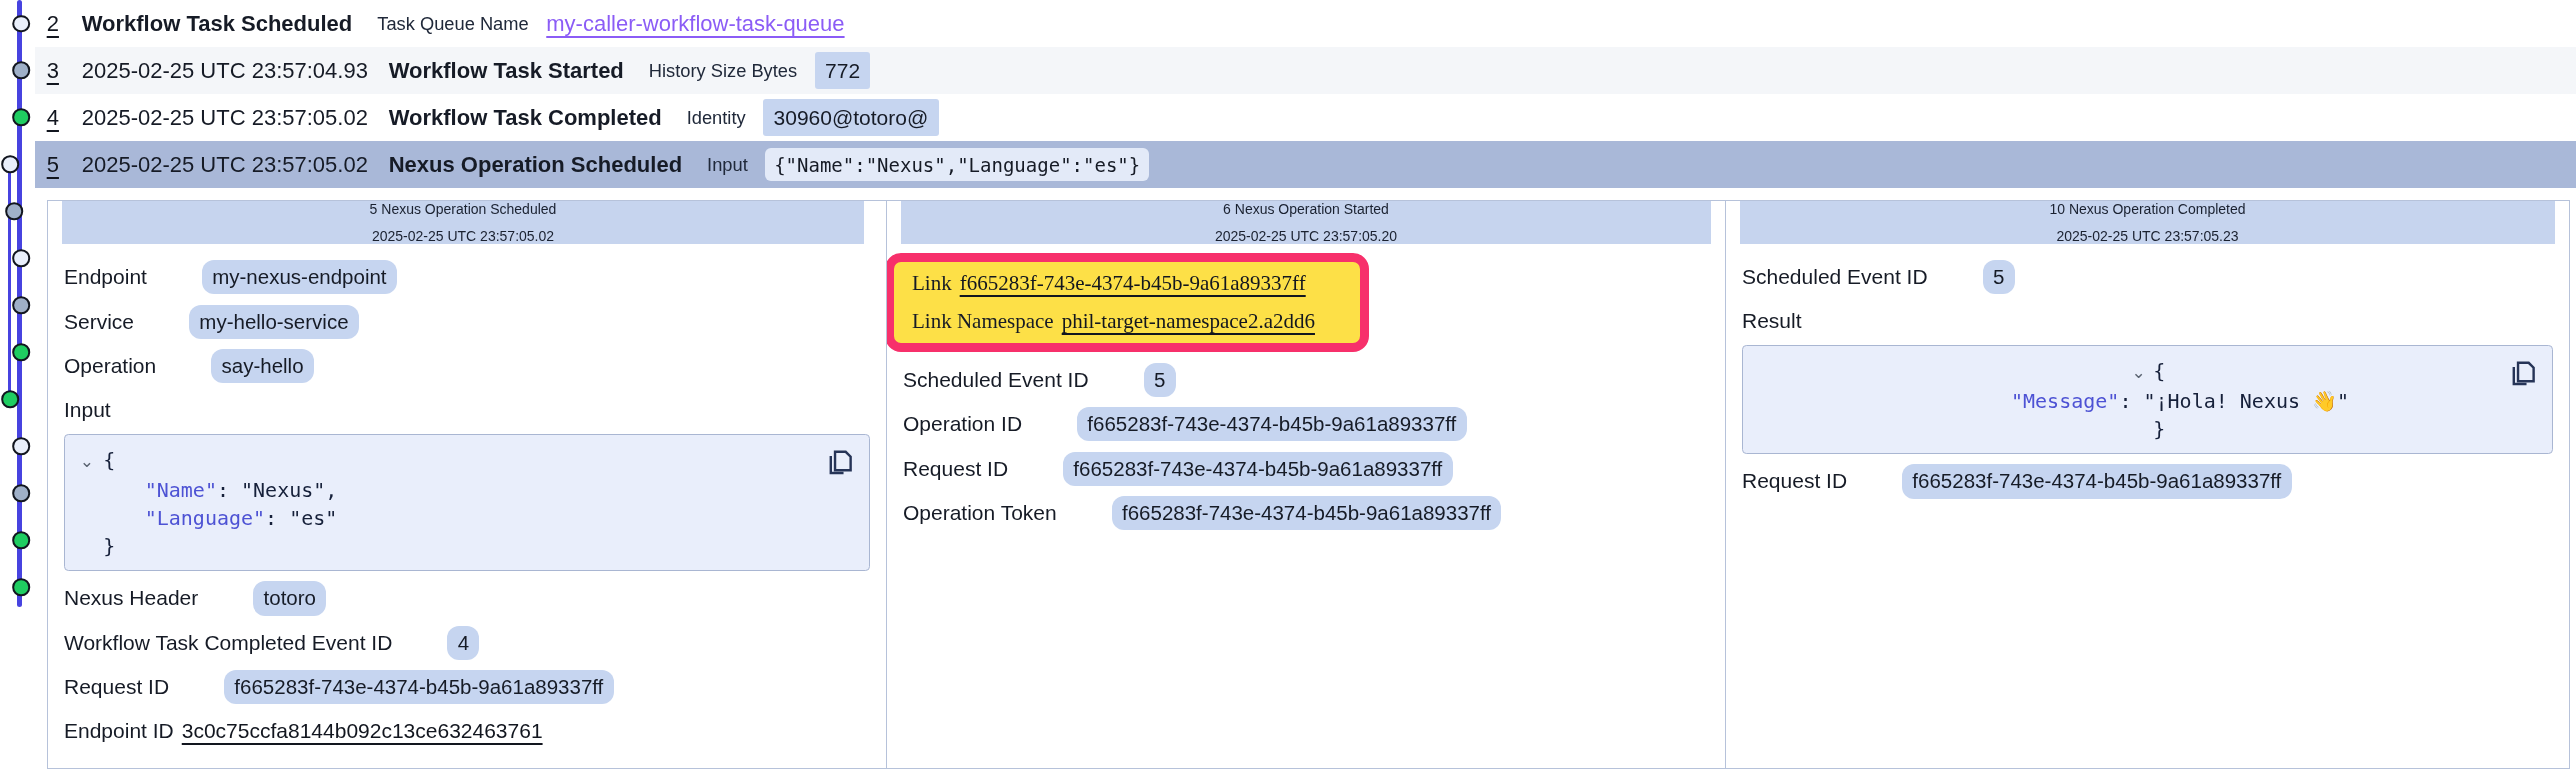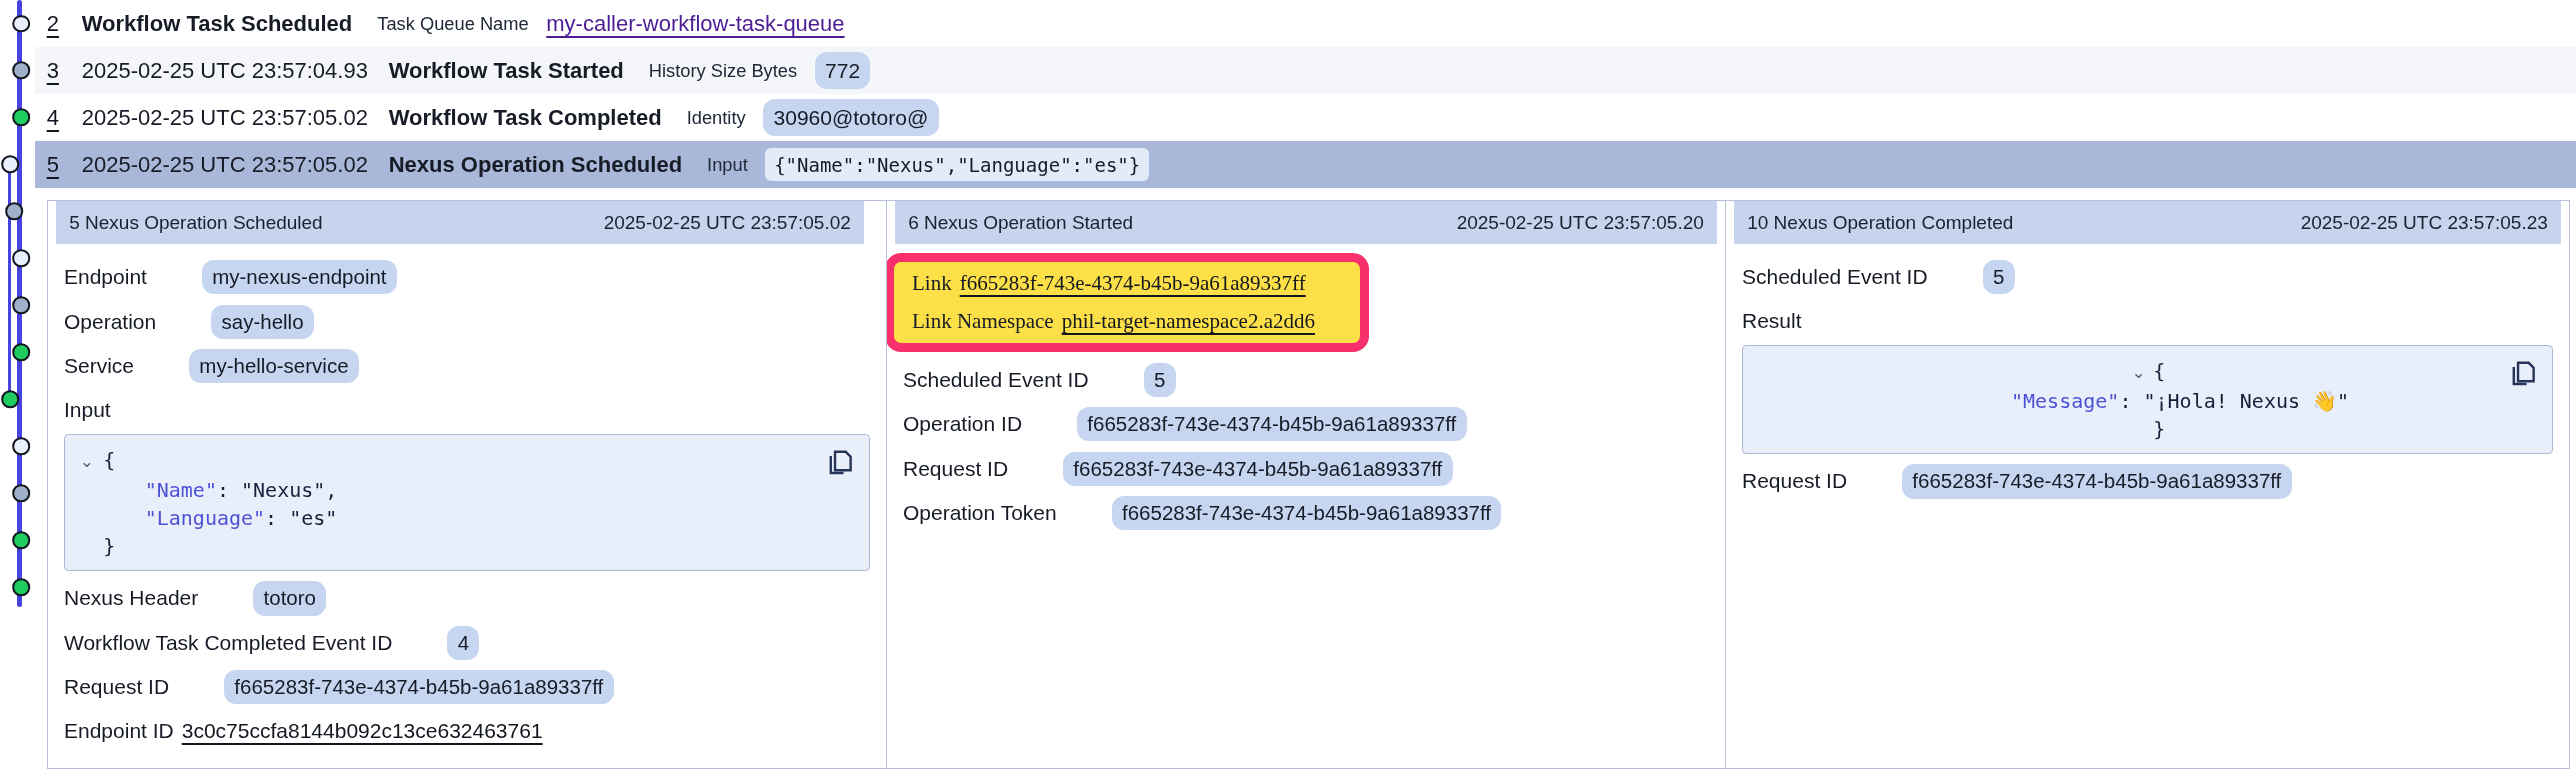--- a/index.html
+++ b/index.html
@@ -24,34 +24,34 @@
   .hrow { display:flex; align-items:center; height:47px; font-size:22px; white-space:nowrap; }
   .hrow--alt { background:#f4f6f9; }
   .hrow--selected { background:var(--selected-row,#a9b8d8); }
   .hnum { margin-left:11.7px; width:35px; color:#12161f; text-decoration:underline;
           text-decoration-thickness:2.2px; text-underline-offset:5.1px; cursor:pointer; }
   .htime { width:307px; }
   .hname { font-weight:700; }
   .hlabel { font-size:18.3px; margin-left:25px; color:#20293a; }
   .hval { margin-left:17.6px; }
   .hlink { text-decoration:underline; text-decoration-thickness:2.2px; text-underline-offset:5.1px;
-           color:#4c1d95; cursor:pointer; }
-  .hbadge { background:var(--badge,#c6d5f0); border-radius:12px; padding:6.6px 10.3px; font-size:21px; }
+           color:#8b5cf6; cursor:pointer; }
+  .hbadge { background:var(--badge,#c6d5f0); border-radius:3px; padding:6.6px 10.3px; font-size:21px; }
   .hcode  { background:#e3eaf8; border-radius:5.9px; padding:5.9px 8.8px;
             font-family:"DejaVu Sans Mono", monospace; font-size:19px; }
 
   
   .panels { position:absolute; left:47px; top:200px; width:2523px; height:569px;
             border:1.5px solid #b6c2da; background:#fff; display:grid;
             grid-template-columns:839px 839px 1fr; z-index:2; }
   .panel { position:relative; border-right:1.5px solid #b6c2da; overflow:hidden; }
   .panel:last-child { border-right:none;text-align:center; }
-  .phead { height:43px; background:var(--panel-header,#c6d4ee); margin:0 8px;
+  .phead { height:43px; background:var(--panel-header,#c6d4ee); margin:0 14px;
            display:flex; align-items:center; justify-content:space-between;
-           padding:0 13.2px; font-size:19px; color:#1a2130; white-space:nowrap; }
+           padding:0 13.2px; font-size:14px; color:#1a2130; white-space:nowrap;flex-direction:column; }
   .panel--1 .phead { margin-right:22px; }
   .pbody { padding:5.9px 16px 0 16px; font-size:21px; }
   .field { display:flex; align-items:center; min-height:32px; margin-top:10.3px; gap:8px; white-space:nowrap; }
   .flabel { color:#161b26; }
   .badge { background:var(--badge,#c6d5f0); border-radius:12px; padding:5.1px 10.3px; font-size:20.5px;margin-left:47px; }
   .plink { color:#12161f; text-decoration:underline; text-decoration-thickness:2.2px;
            text-underline-offset:5.1px; cursor:pointer; }
 
   
   .codeblock { position:relative; background:#e9eefb; border:1.5px solid #a9b6d2; border-radius:4.4px;
@@ -133,26 +133,26 @@
     <div class="phead">
       <span>5 Nexus Operation Scheduled</span>
       <span>2025-02-25 UTC 23:57:05.02</span>
     </div>
     <div class="pbody">
       <div class="field">
         <span class="flabel">Endpoint</span>
         <span class="badge">my-nexus-endpoint</span>
       </div>
       <div class="field">
+        <span class="flabel">Service</span>
+        <span class="badge">my-hello-service</span>
+      </div>
+      <div class="field">
         <span class="flabel">Operation</span>
         <span class="badge">say-hello</span>
-      </div>
-      <div class="field">
-        <span class="flabel">Service</span>
-        <span class="badge">my-hello-service</span>
       </div>
       <div class="field">
         <span class="flabel">Input</span>
       </div>
 
       <div class="codeblock">
         <button class="copybtn">
           <svg width="34" height="34" viewBox="0 0 24 24" fill="none">
             <path d="M8.5 5.5 H16 L19.5 9 V18.5 H8.5 Z" stroke="#263457" stroke-width="1.7" fill="none"></path>
             <path d="M5.5 8.5 V20.5 H14.5" stroke="#263457" stroke-width="1.7" fill="none"></path>

